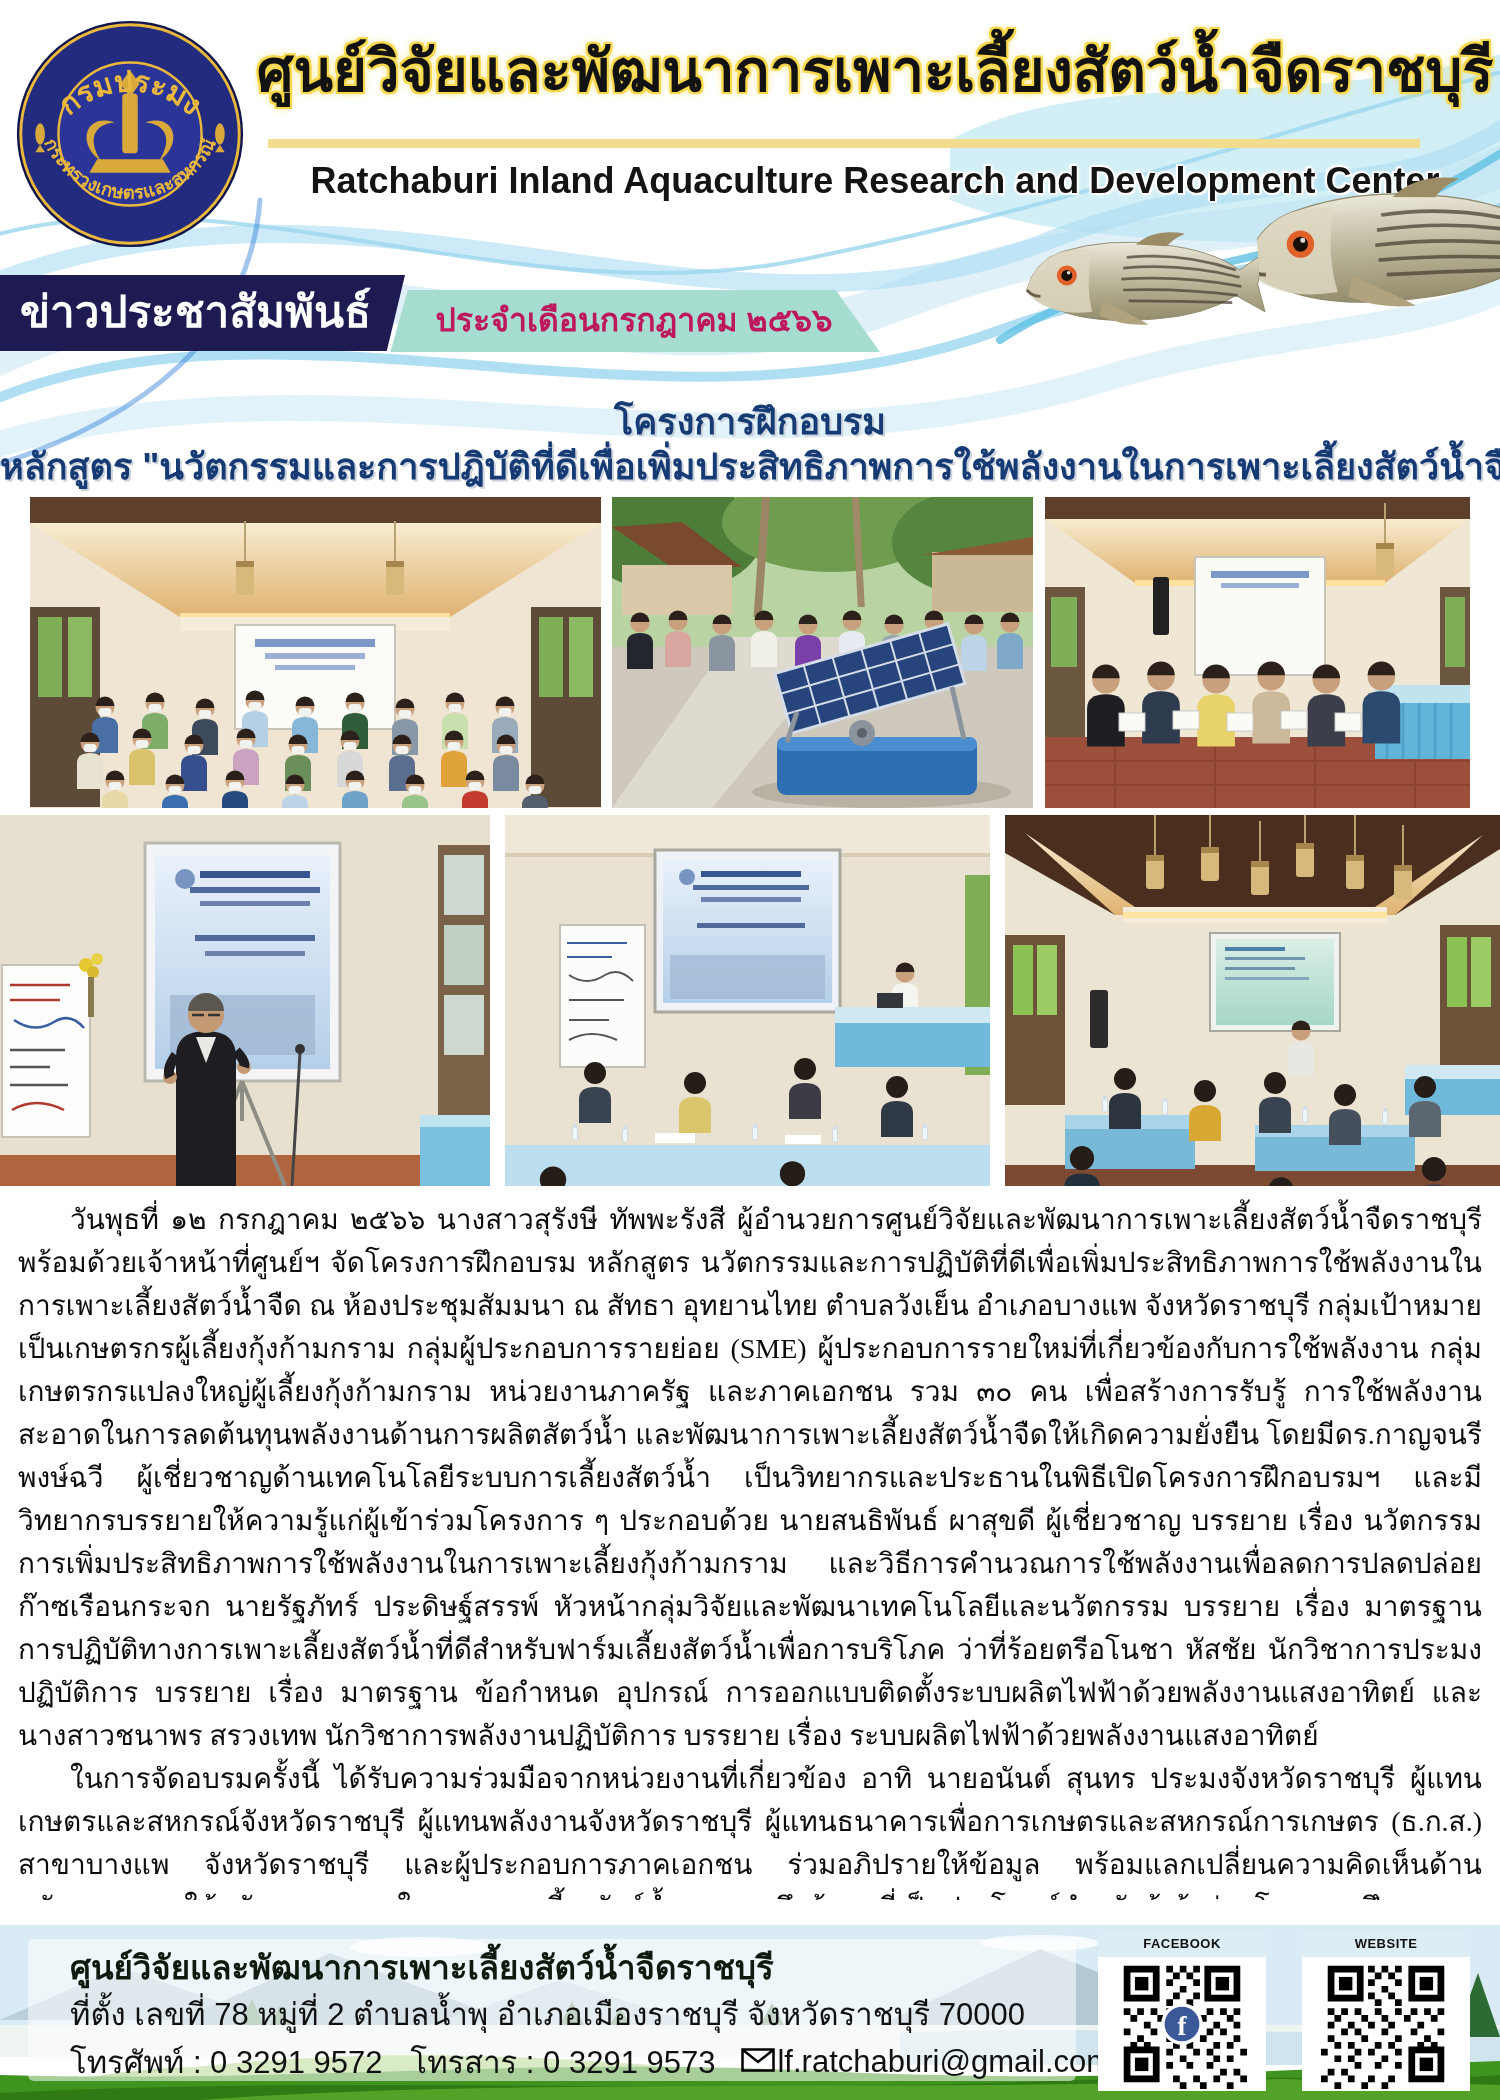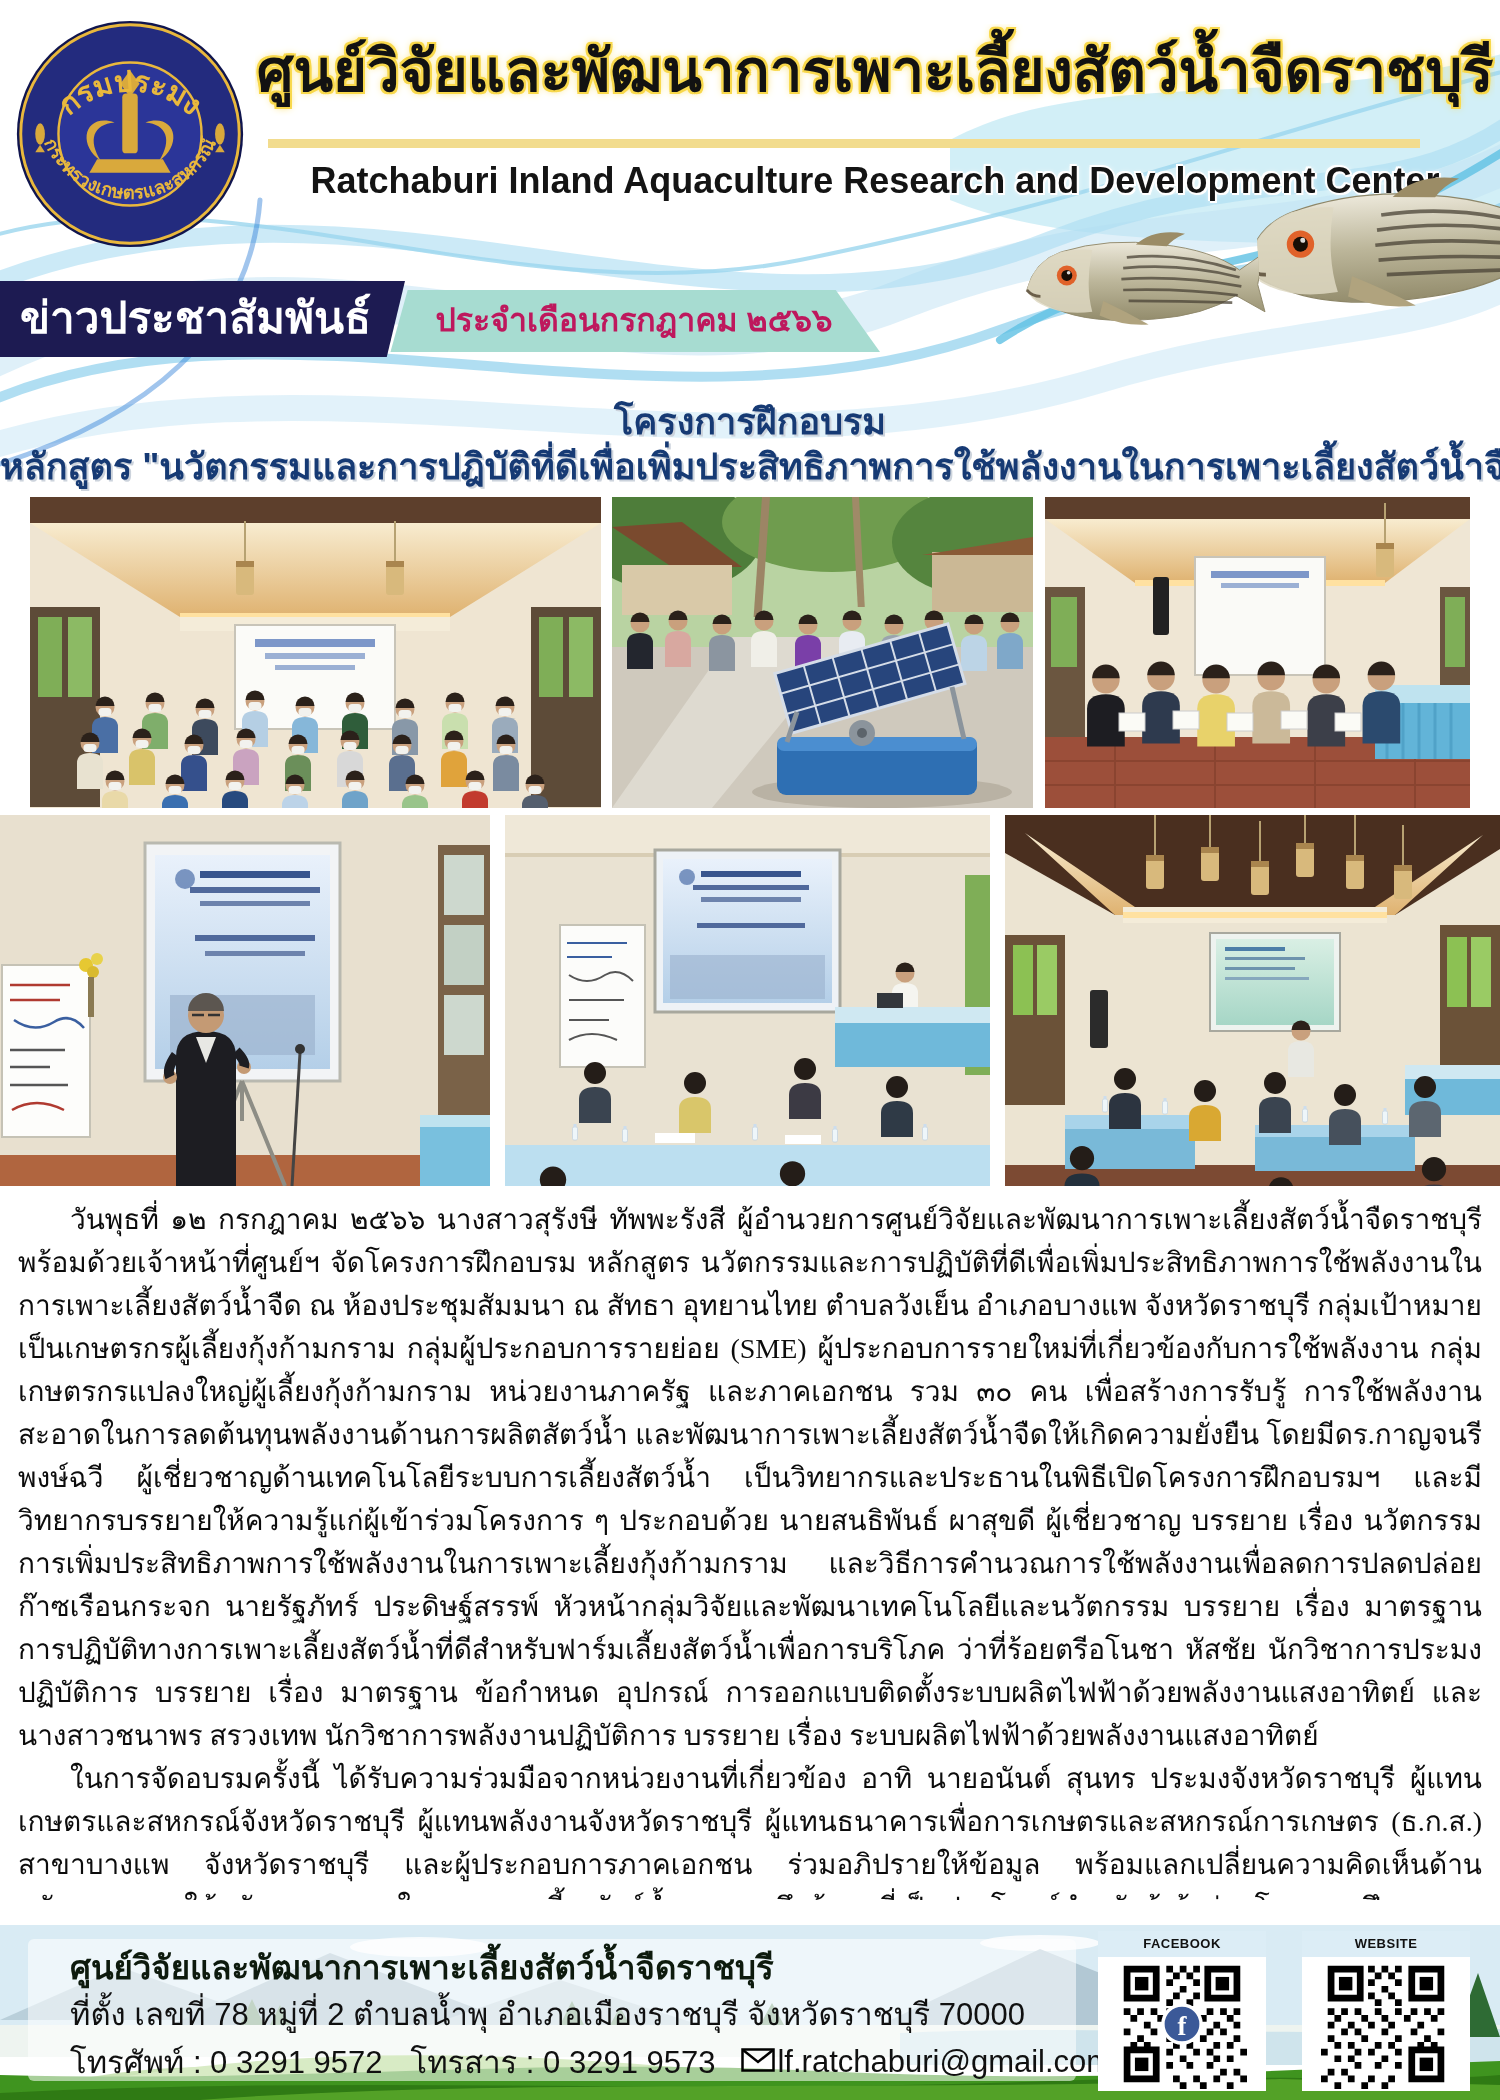--- a/index.html
+++ b/index.html
@@ -9,21 +9,21 @@
   .hdr-waves{position:absolute;left:0;top:0;width:1500px;height:500px;z-index:0;}
   .logo{position:absolute;left:14px;top:18px;width:232px;height:232px;z-index:3;}
   .title-th{position:absolute;left:255px;top:24px;width:1240px;height:92px;z-index:2;
     font-size:58px;font-weight:bold;color:#121212;text-align:center;white-space:nowrap;overflow:hidden;
     text-shadow:-2px 0 #f8d84b,2px 0 #f8d84b,0 -2px #f8d84b,0 2px #f8d84b,
                 -2px -2px #f8d84b,2px 2px #f8d84b,-2px 2px #f8d84b,2px -2px #f8d84b,0 0 9px #f8d84b;}
   .gold-rule{position:absolute;left:268px;top:139px;width:1152px;height:9px;background:#f2dc8e;z-index:1;}
   .title-en{position:absolute;left:255px;top:160px;width:1240px;z-index:2;
     font-size:36px;font-weight:bold;color:#141414;text-align:center;white-space:nowrap;
     text-shadow:-2px 0 #fff,2px 0 #fff,0 -2px #fff,0 2px #fff,-2px -2px #fff,2px 2px #fff,0 0 6px #fff;}
-  .banner-navy{position:absolute;left:0;top:281px;width:405px;height:76px;background:#1d1b52;z-index:4;
+  .banner-navy{position:absolute;left:0;top:275px;width:405px;height:76px;background:#1d1b52;z-index:4;
     clip-path:polygon(0 0,100% 0,95.5% 100%,0 100%);color:#fff;font-size:44px;font-weight:bold;
     line-height:74px;padding-left:20px;box-sizing:border-box;white-space:nowrap;overflow:hidden;}
   .banner-teal{position:absolute;left:388px;top:290px;width:492px;height:62px;background:#a7dcd1;z-index:3;
     clip-path:polygon(4% 0,91% 0,100% 100%,.5% 100%);color:#be185d;font-size:32px;font-weight:bold;
     line-height:60px;text-align:center;white-space:nowrap;overflow:hidden;}
   .fish{position:absolute;z-index:2;}
   .fish1{left:1015px;top:230px;width:260px;height:100px;}
   .fish2{left:1258px;top:165px;width:300px;height:172px;transform:rotate(-3deg);}
   
   .art-t1{position:absolute;left:0;top:393px;width:1500px;text-align:center;font-size:36px;font-weight:bold;

